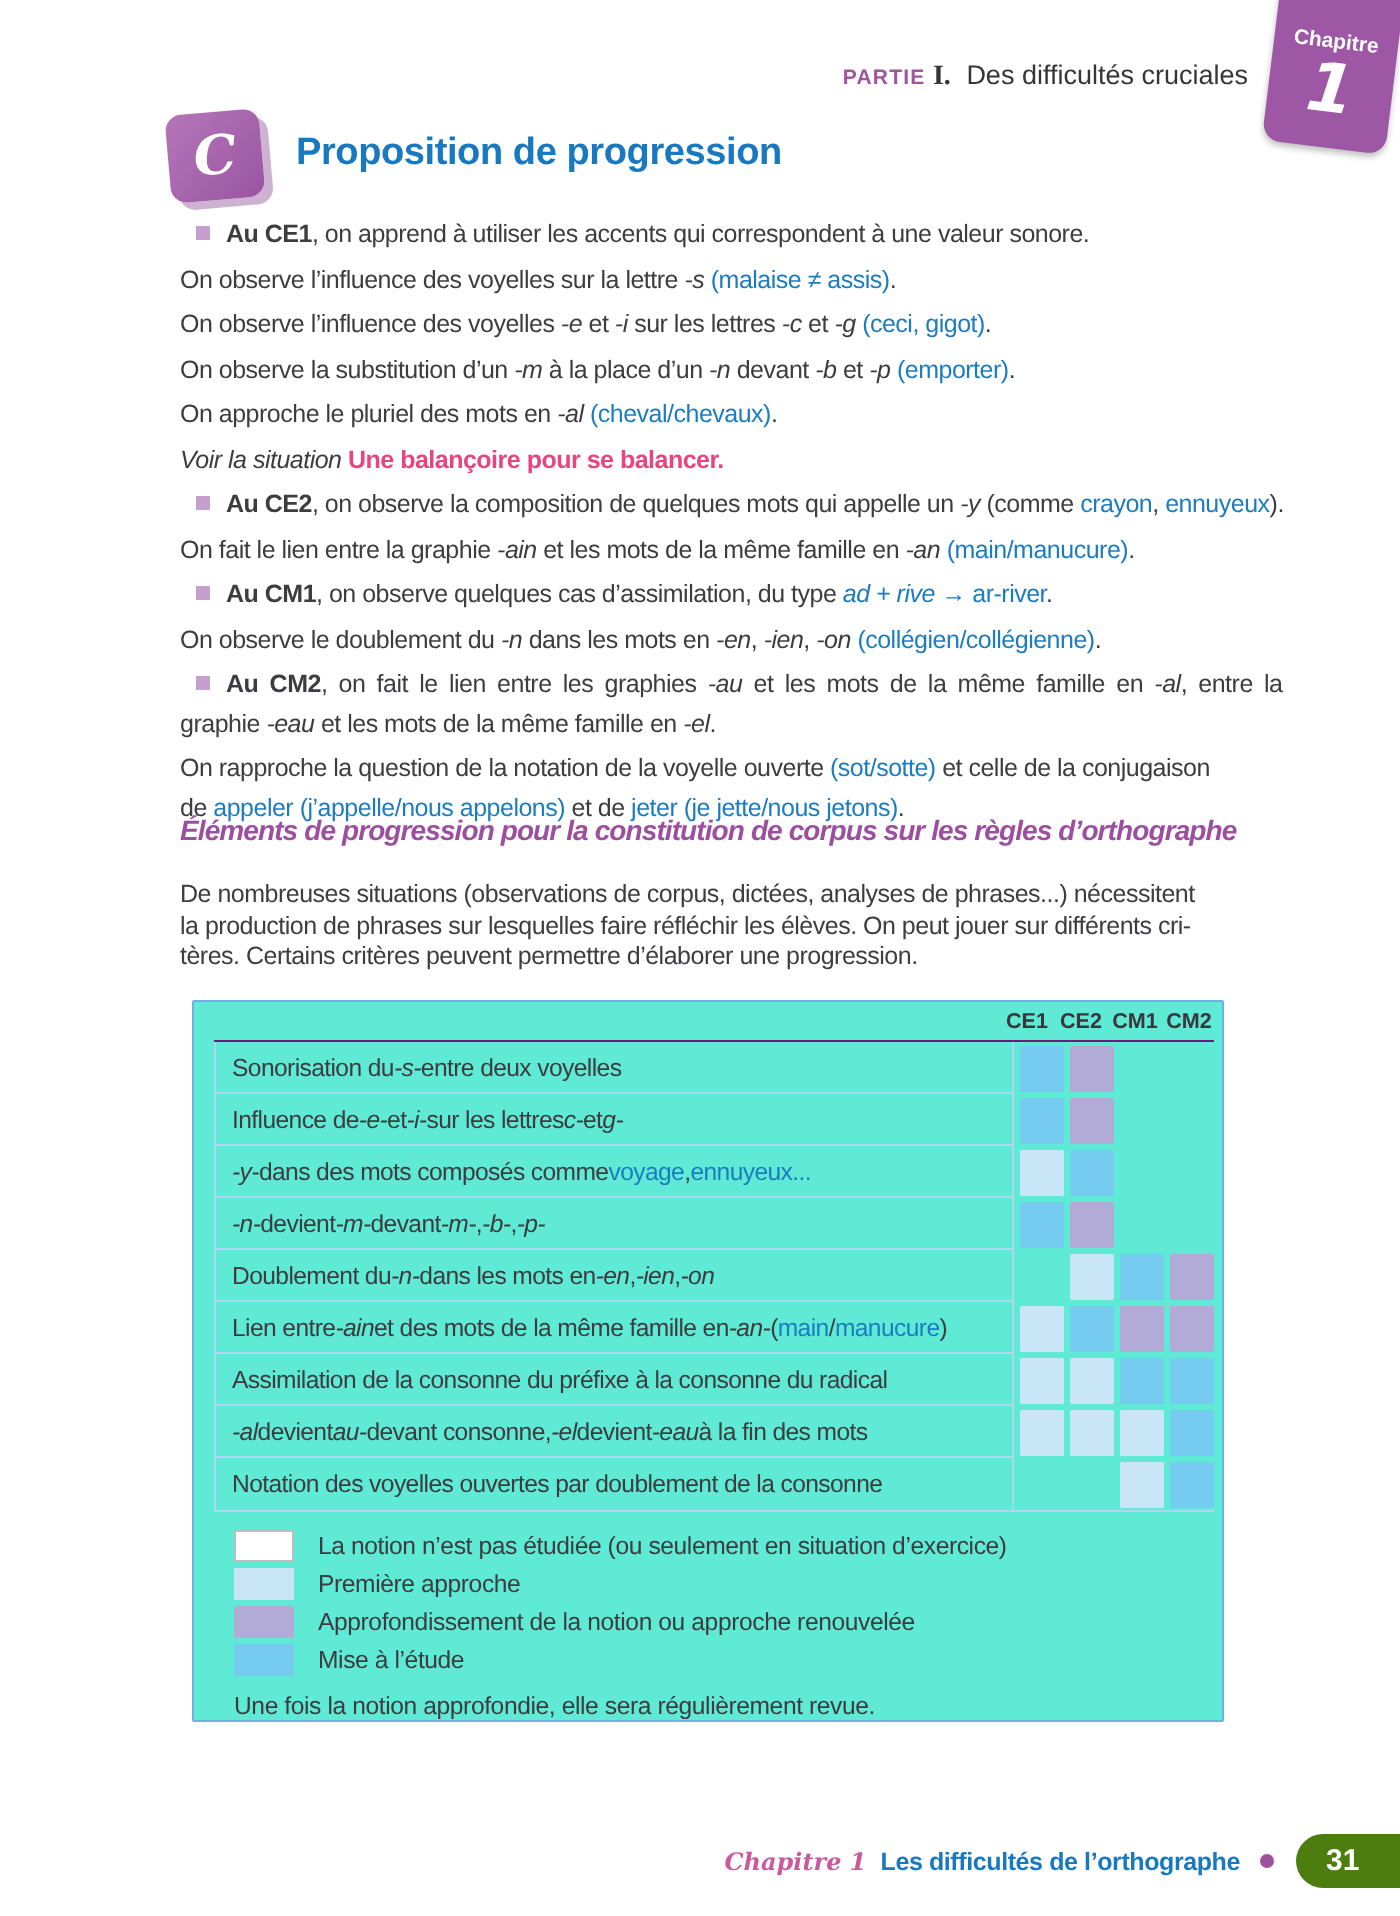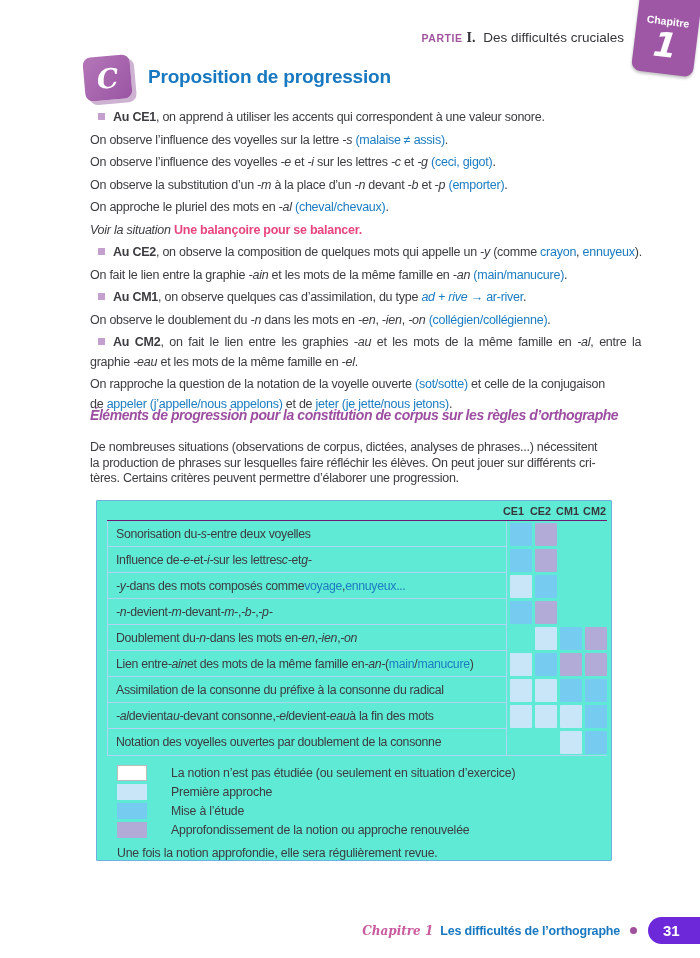--- a/index.html
+++ b/index.html
@@ -67,33 +67,33 @@
     flex:1;border:1px solid #aed6f0;border-top:none;display:flex;align-items:center;
     padding:0 8px;font-size:12.3px;letter-spacing:-.3px;white-space:nowrap;overflow:hidden;
   }
   .t-row:last-child .t-label{border-bottom:none;}
   .cell{width:22px;height:23px;margin:1.5px 0 0 3px;border-radius:1px;}
   .sw-none{background:transparent;}
   .sw-light{background:#c9e6f8;}
   .sw-mid{background:#76cbf1;}
   .sw-deep{background:#b2abd7;}
   .legend{padding:8px 0 0 20px;}
-  .legend-item{display:flex;align-items:center;height:18.8px;gap:12px;}
+  .legend-item{display:flex;align-items:center;height:18.8px;}
   .legend-swatch{width:30px;height:16px;margin-right:12px;flex:none;}
   .legend-swatch.sw-none{border:1px solid #bcbcbc;box-sizing:border-box;background:#fff;}
   .legend-label{font-size:12.3px;letter-spacing:-.2px;white-space:nowrap;}
   .note{padding:7px 0 0 20px;font-size:12.3px;letter-spacing:-.2px;}
 
   
   .footer{position:absolute;top:917px;right:0;height:27px;display:flex;align-items:center;margin-left:24px;}
   .footer-chapter{font-family:"DejaVu Serif",serif;font-style:italic;font-weight:bold;color:#c95a9e;font-size:12px;margin-right:7px;}
   .footer-title{color:#1878c0;font-weight:bold;font-size:12.5px;letter-spacing:-.2px;}
   .footer-dot{width:7px;height:7px;border-radius:50%;background:#a0519e;margin:0 11px 0 10px;}
   .page-badge{
-    width:52px;height:27px;background:#6d28d9;border-radius:14px 0 0 14px;
+    width:52px;height:27px;background:#4d7c0f;border-radius:14px 0 0 14px;
     color:#fff;font-weight:bold;font-size:15px;line-height:27px;padding-left:15px;box-sizing:border-box;
   }
 </style>
 </head>
 <body>
 
 <div class="chapter-badge">
   <span class="cb-label">Chapitre</span>
   <span class="cb-num">1</span>
 </div>
@@ -270,26 +270,26 @@
   <div class="legend">
       <div class="legend-item">
         <span class="legend-swatch sw-none"></span>
         <span class="legend-label">La notion n’est pas étudiée (ou seulement en situation d’exercice)</span>
       </div>
       <div class="legend-item">
         <span class="legend-swatch sw-light"></span>
         <span class="legend-label">Première approche</span>
       </div>
       <div class="legend-item">
+        <span class="legend-swatch sw-deep"></span>
+        <span class="legend-label">Approfondissement de la notion ou approche renouvelée</span>
+      </div>
+      <div class="legend-item">
         <span class="legend-swatch sw-mid"></span>
         <span class="legend-label">Mise à l’étude</span>
-      </div>
-      <div class="legend-item">
-        <span class="legend-swatch sw-deep"></span>
-        <span class="legend-label">Approfondissement de la notion ou approche renouvelée</span>
       </div>
     </div>
   <div class="note">Une fois la notion approfondie, elle sera régulièrement revue.</div>
 </div>
 
 <div class="footer">
   <span class="footer-chapter">Chapitre 1</span>
   <span class="footer-title">Les difficultés de l’orthographe</span>
   <span class="footer-dot"></span>
   <span class="page-badge">31</span>

